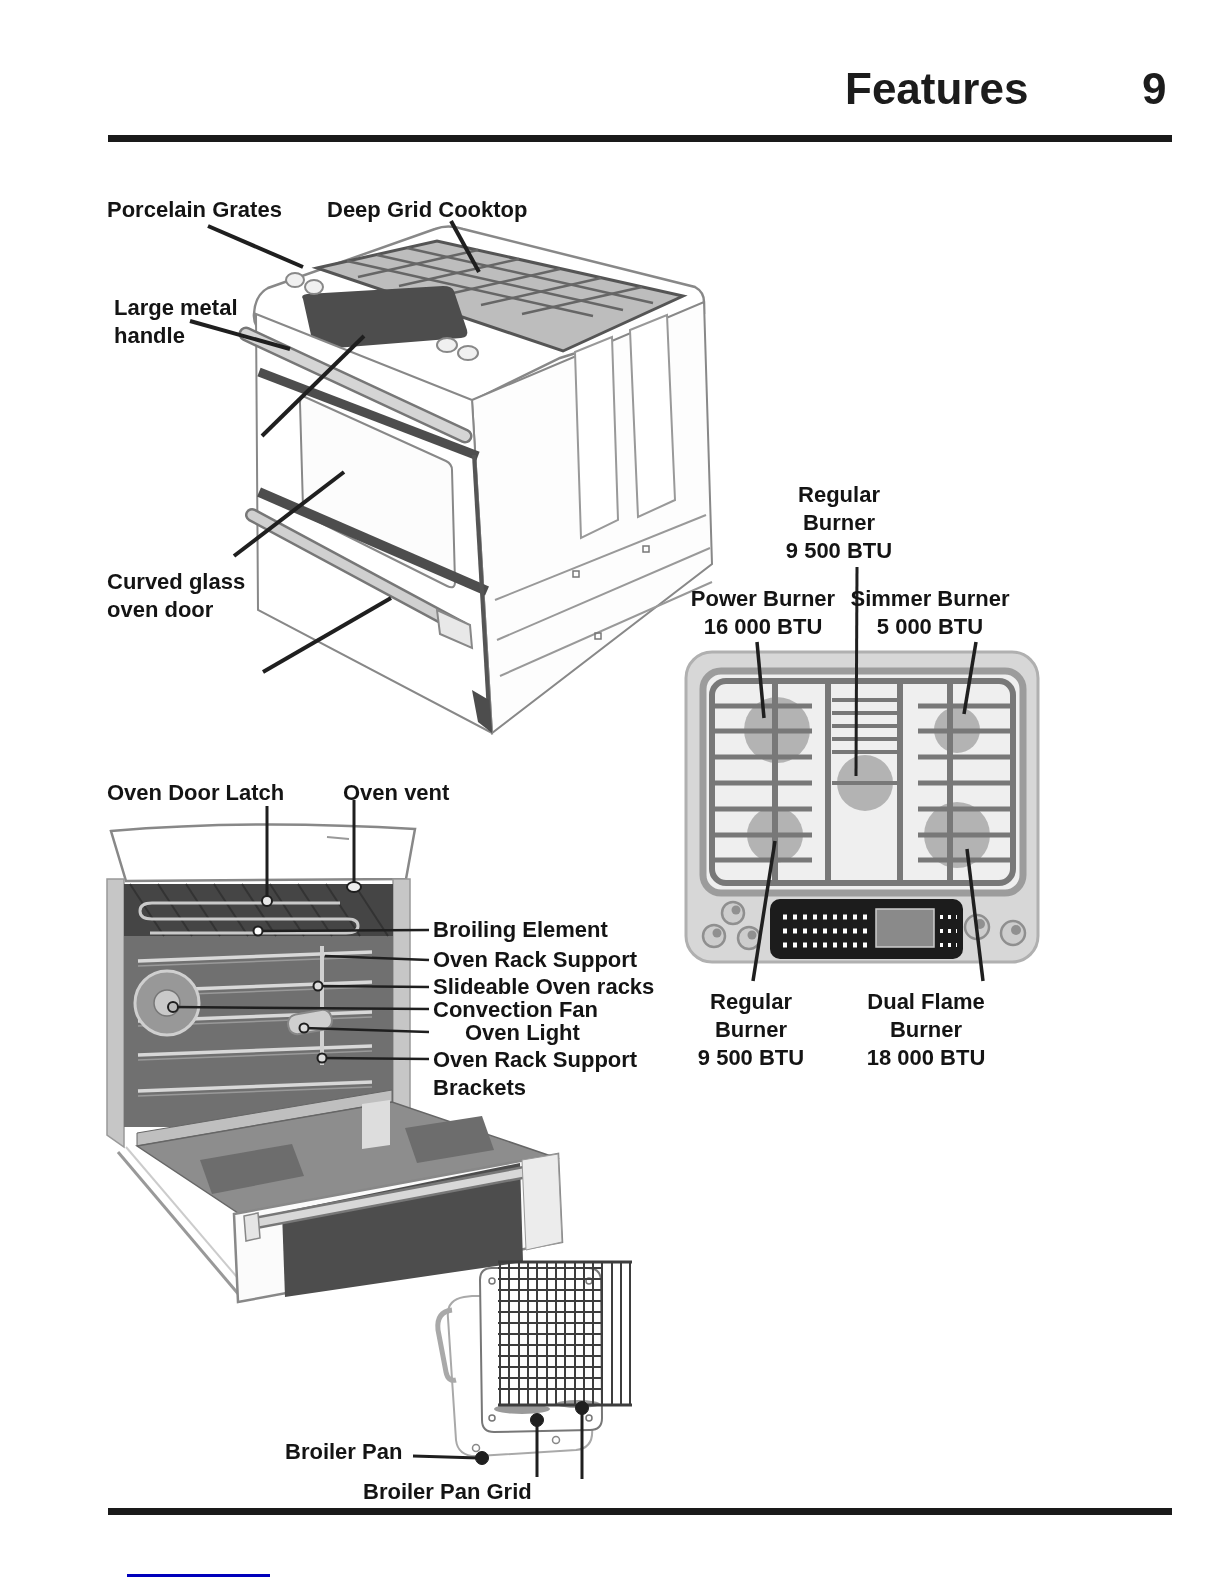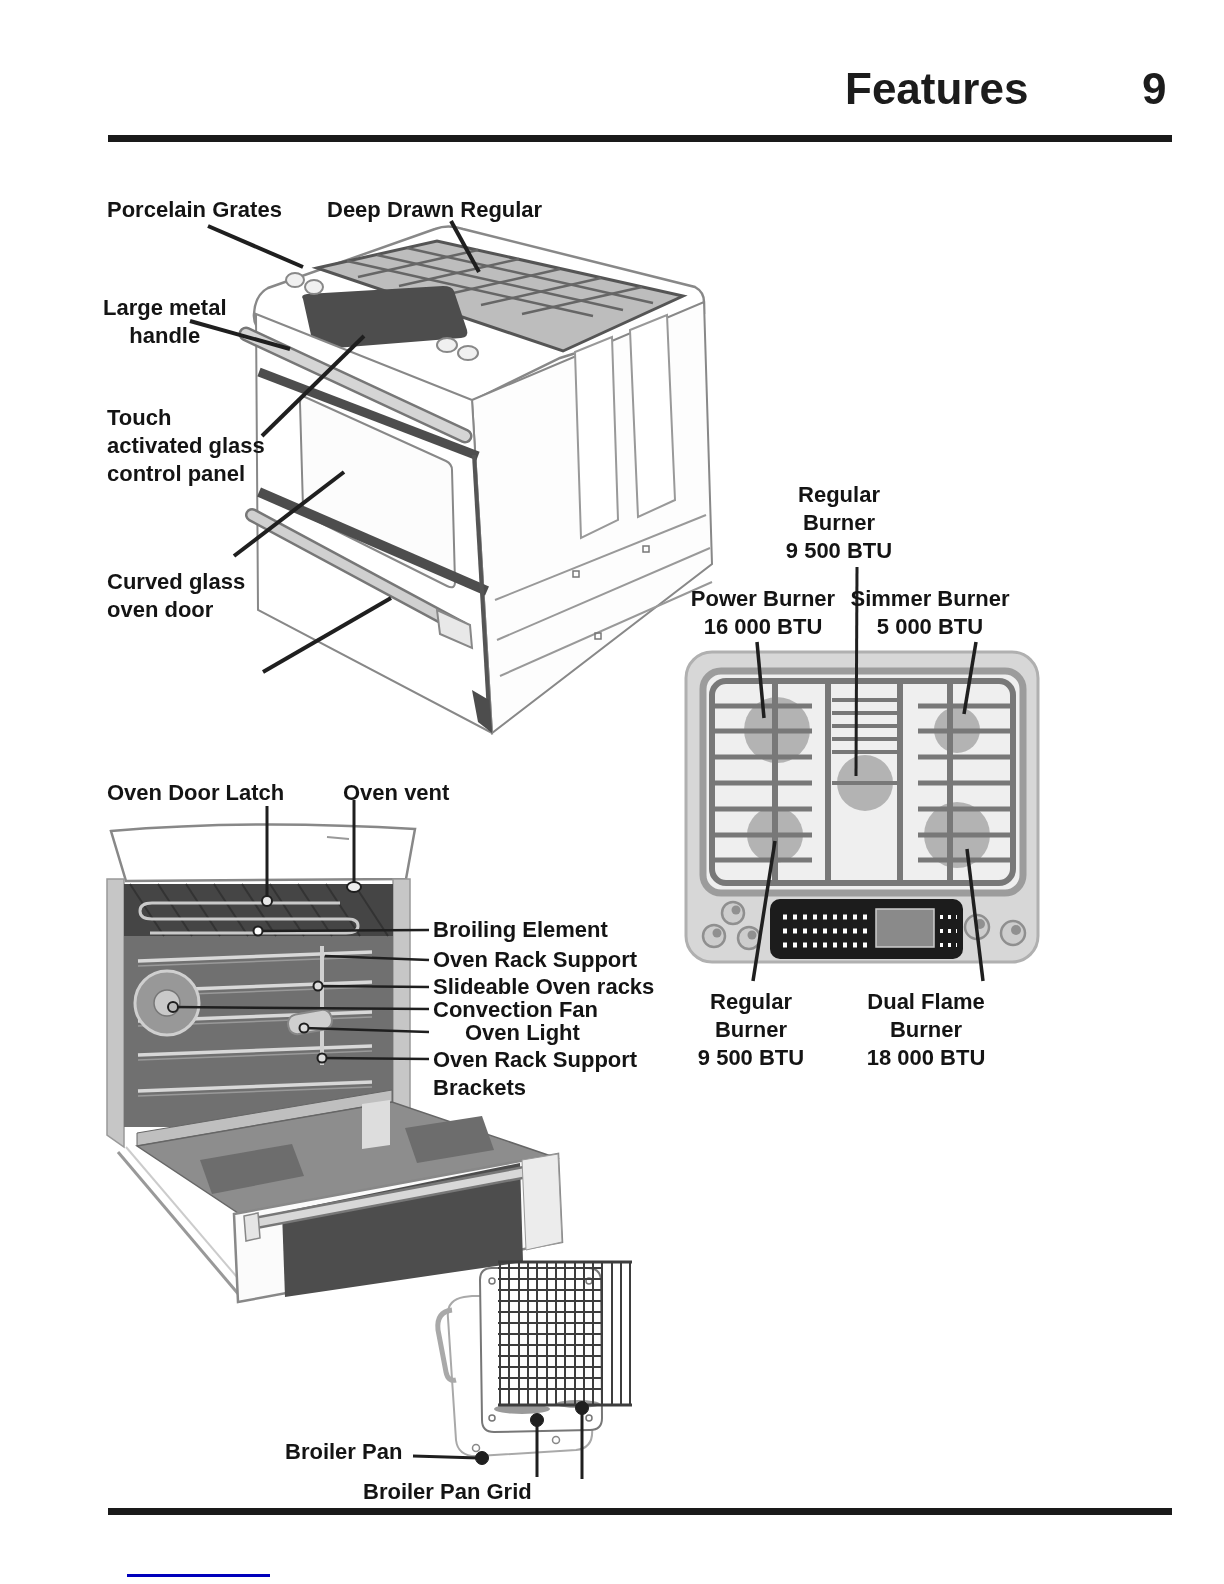--- a/index.html
+++ b/index.html
@@ -280,26 +280,23 @@
       <line x1="582" y1="1479" x2="582" y2="1412" stroke-width="3"></line>
       <circle cx="582" cy="1408" r="6.5" fill="#1f1f1f"></circle>
     </g>
   </svg>
 
   <div class="hd" style="left:845px;top:64px;">Features</div>
   <div class="hd" style="left:1142px;top:64px;">9</div>
   <div class="rule" id="rule-top"></div>
 
   <div class="lbl" style="left:107px;top:196px;">Porcelain Grates</div>
-  <div class="lbl" style="left:327px;top:196px;">Deep Drawn Regular</div>
-  <div class="lbl" style="left:103px;top:294px;text-align:center;">Large metal
+  <div class="lbl" style="left:327px;top:196px;">Deep Grid Cooktop</div>
+  <div class="lbl" style="left:114px;top:294px;">Large metal
 handle</div>
-  <div class="lbl" style="left:107px;top:404px;">Touch
-activated glass
-control panel</div>
   <div class="lbl" style="left:107px;top:568px;">Curved glass
 oven door</div>
 
   <div class="lbl ctr" style="left:839px;top:481px;">Regular
 Burner
 9 500 BTU</div>
   <div class="lbl ctr" style="left:747px;top:585px;margin-left:16px;">Power Burner
 16 000 BTU</div>
   <div class="lbl ctr" style="left:930px;top:585px;">Simmer Burner
 5 000 BTU</div>

